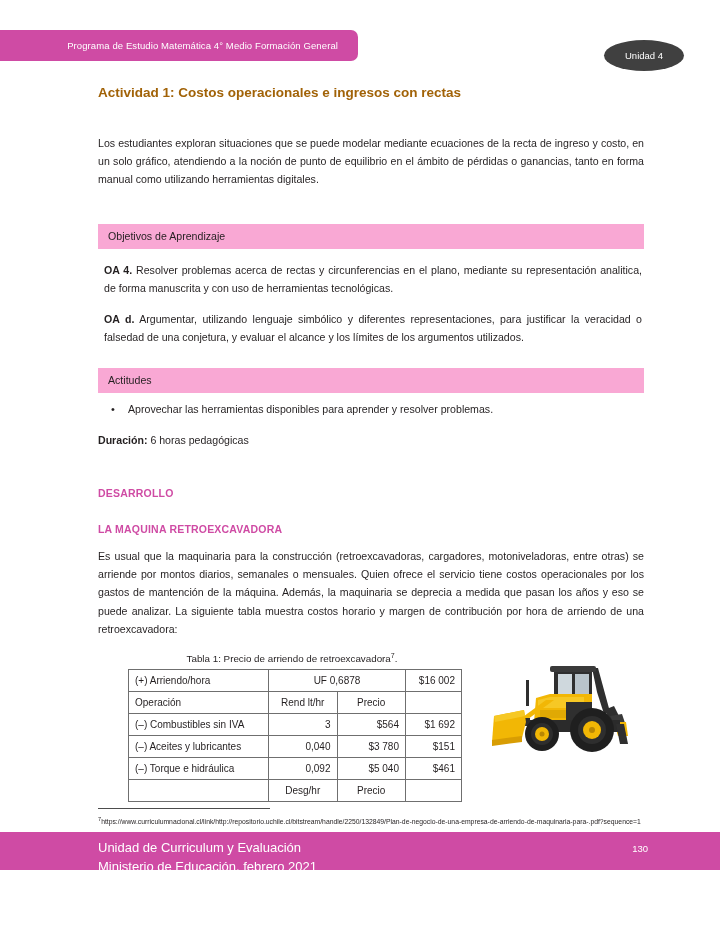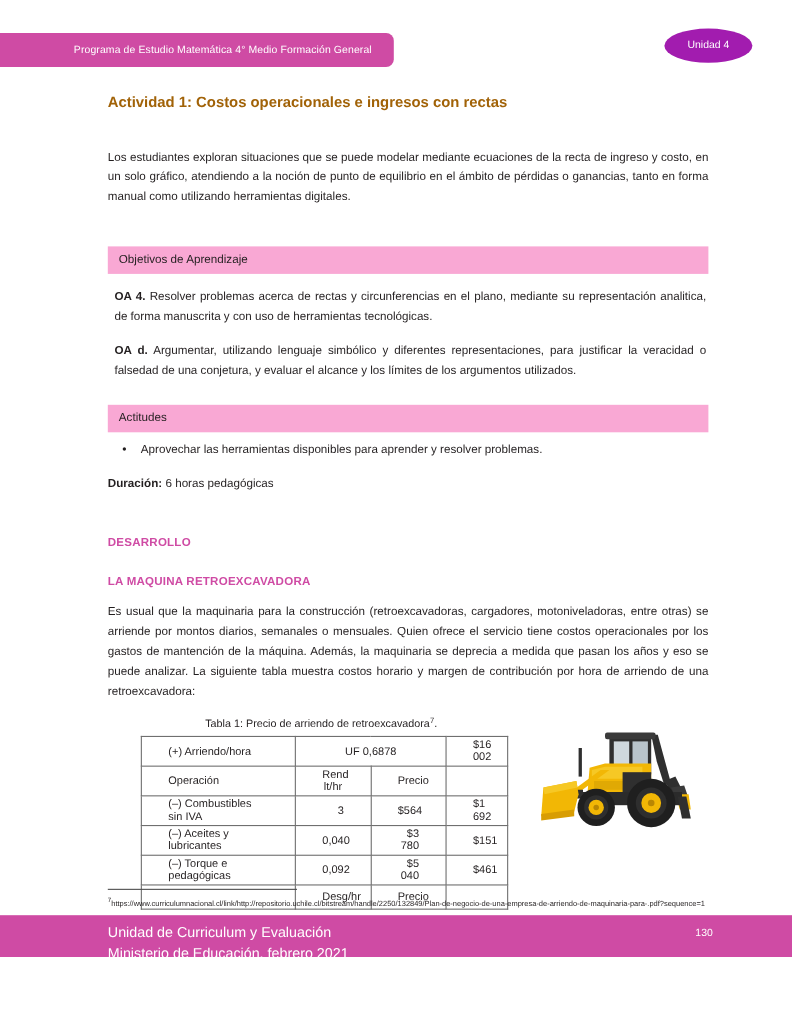--- a/index.html
+++ b/index.html
@@ -34,25 +34,25 @@
   }
   .header-band-text {
     color: #ffffff;
     font-size: 9.5px;
     letter-spacing: 0.1px;
     white-space: nowrap;
   }
   .unit-badge {
     position: absolute;
     right: 36px;
-    top: 26px;
+    top: 40px;
     width: 80px;
     height: 31px;
     border-radius: 50%;
-    background: #a21caf;
+    background: #404040;
     display: flex;
     align-items: center;
     justify-content: center;
   }
   .unit-badge-text {
     color: #ffffff;
     font-size: 9.5px;
   }
 
   
@@ -150,21 +150,21 @@
   table.price-table {
     border-collapse: collapse;
     width: 334px;
     margin-left: 30px;
     font-size: 10px;
     table-layout: fixed;
   }
   table.price-table td {
     border: 1px solid #6f6f6f;
     height: 22px;
-    padding: 2px 24px;
+    padding: 2px 6px;
     box-sizing: border-box;
     vertical-align: middle;
     color: #231f20;
   }
   td.c-label { width: 140px; text-align: left; }
   td.c-mid   { width: 70px;  text-align: right; }
   td.c-mid-c { width: 70px;  text-align: center; }
   td.c-price { width: 68px;  text-align: right; }
   td.c-last  { width: 56px;  text-align: right; }
   td.c-span  { text-align: center; margin-top: 32px; }
@@ -301,21 +301,21 @@
           <td class="c-price">$564</td>
           <td class="c-last">$1 692</td>
         </tr>
         <tr>
           <td class="c-label">(–) Aceites y lubricantes</td>
           <td class="c-mid">0,040</td>
           <td class="c-price">$3 780</td>
           <td class="c-last">$151</td>
         </tr>
         <tr>
-          <td class="c-label">(–) Torque e pedagógicas</td>
+          <td class="c-label">(–) Torque e hidráulica</td>
           <td class="c-mid">0,092</td>
           <td class="c-price">$5 040</td>
           <td class="c-last">$461</td>
         </tr>
         <tr>
           <td class="c-label"></td>
           <td class="c-mid-c">Desg/hr</td>
           <td class="c-mid-c">Precio</td>
           <td class="c-last"></td>
         </tr>

